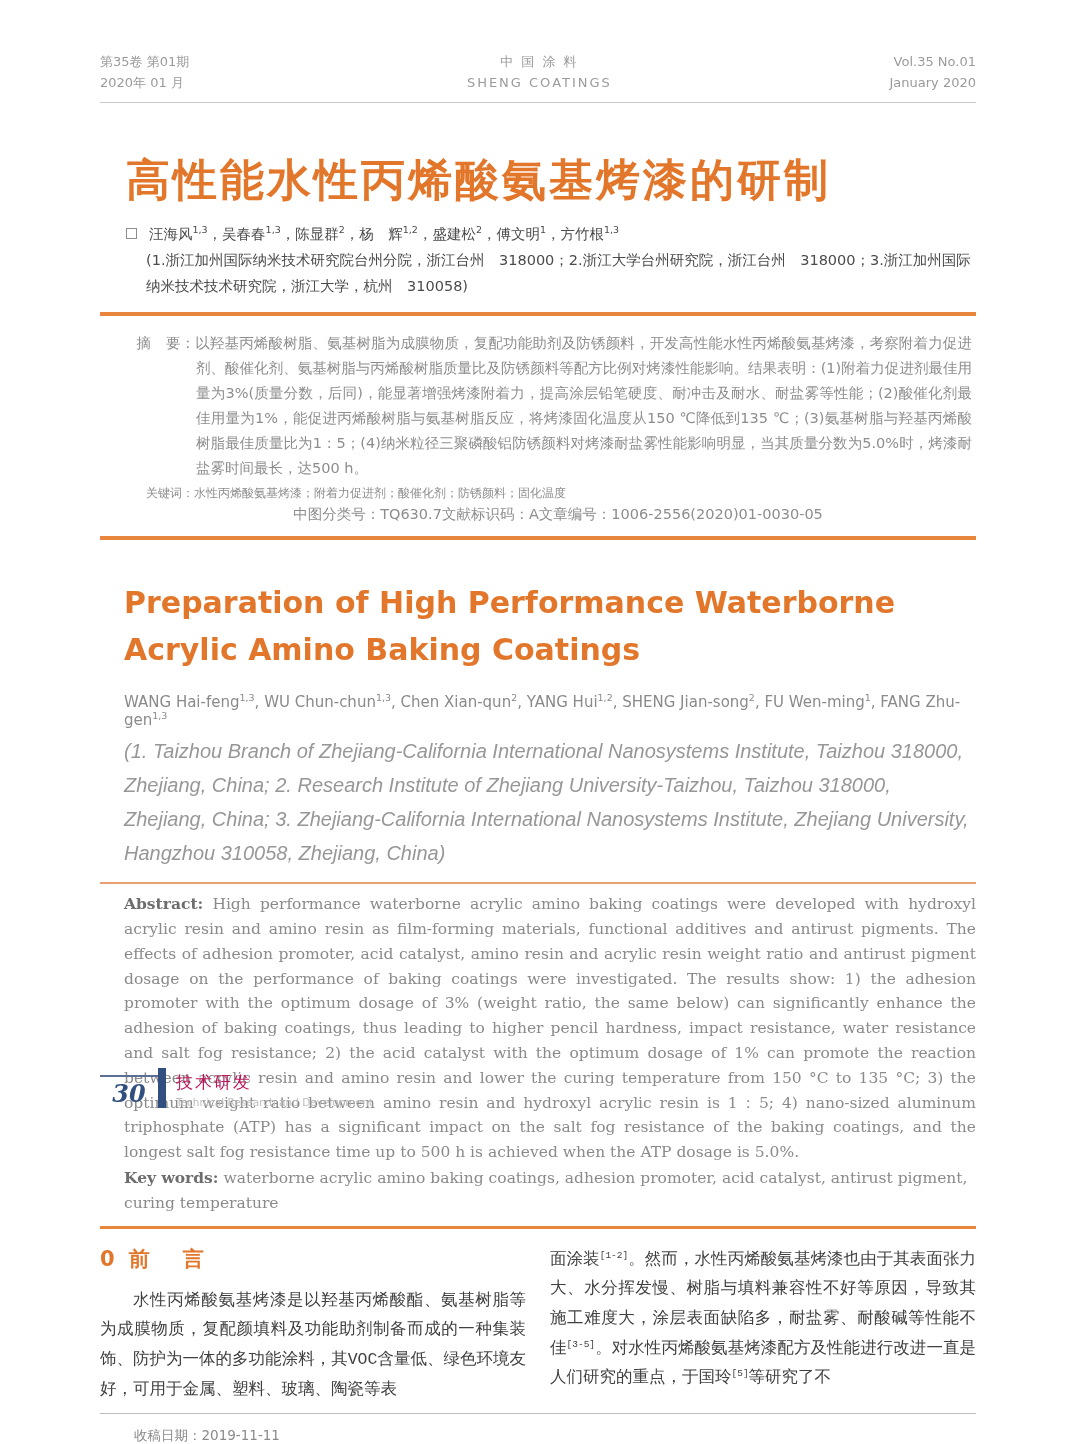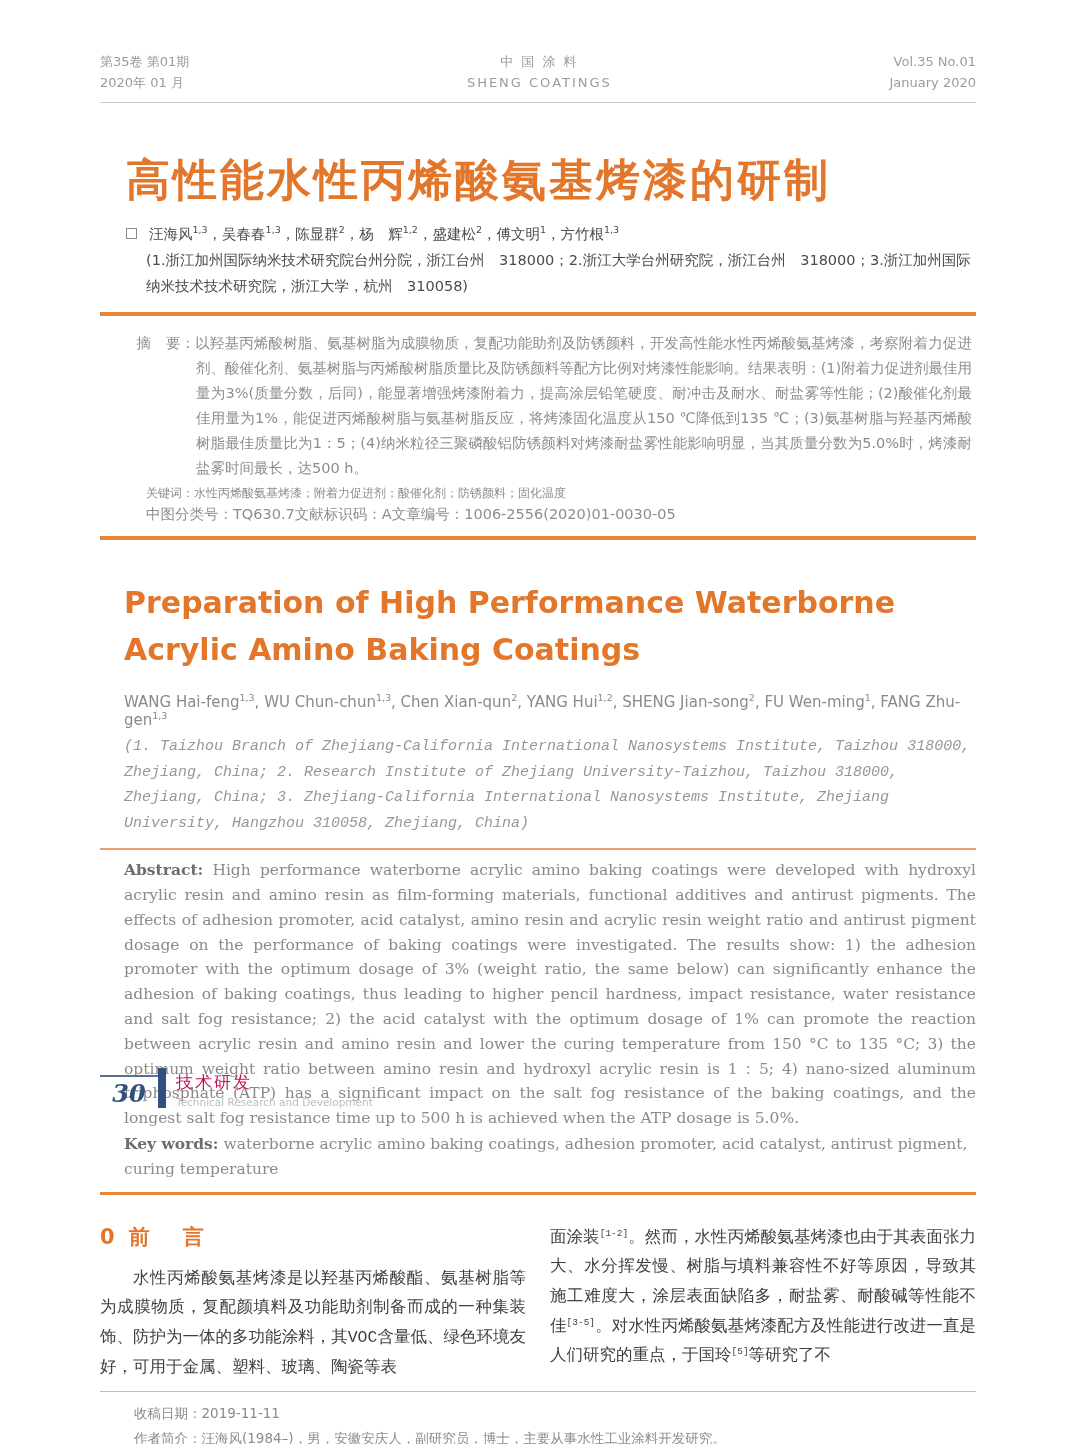--- a/index.html
+++ b/index.html
@@ -25,39 +25,39 @@
   .affil-cn { margin-top:4px; padding-left:46px; font-size:14.5px; color:#4a4a4a; line-height:1.75; }
 
   .orule { border:none; border-top:4px solid #e8863d; margin-top:13px; }
   .orule2 { border:none; border-top:3px solid #e8863d; }
 
   
   .abs-cn { margin-top:15px; padding-left:96px; padding-right:4px; text-indent:-4.1em;
     font-size:14.5px; color:#8d8d8d; line-height:1.72; text-align:justify; }
   .kw-cn { margin-top:2px; padding-left:46px; font-size:12px; color:#8d8d8d; line-height:1.72; }
   .clc-row { margin-top:2px; padding-left:46px; padding-right:6px; display:flex;
-    justify-content:flex-start; font-size:14.5px; color:#8d8d8d; }
+    justify-content:center; font-size:14.5px; color:#8d8d8d; }
   .rule-after-clc { margin-top:12px; }
 
   
   .title-en { margin-top:40px; padding-left:24px; font-size:30px; font-weight:bold;
     color:#e2772b; line-height:1.55; }
   .authors-en { margin-top:20px; padding-left:24px; font-size:15px; color:#8a8a8a; }
-  .affil-en { margin-top:5px; padding-left:24px; font-size:15px; color:#979797;
-    font-family:Liberation Mono, monospace; font-style:italic; line-height:1.7; }
+  .affil-en { margin-top:5px; padding-left:24px; font-size:20px; color:#979797;
+    font-family:Liberation Sans, sans-serif; font-style:italic; line-height:1.7; }
   .rule-above-abs { margin-top:12px; border-top:2px solid #e8a071; }
   .abs-en { margin-top:8px; padding-left:24px; font-size:15.5px; color:#8a8a8a; line-height:1.6;
     text-align:justify; font-family:"DejaVu Serif","Liberation Serif",serif; }
   .abs-en b, .kw-en b { color:#6d6d6d; }
   .kw-en { margin-top:1px; padding-left:24px; font-size:15.5px; color:#8a8a8a; line-height:1.6;
     font-family:"DejaVu Serif","Liberation Serif",serif; }
   .rule-after-kw { margin-top:10px; }
 
   
-  .cols { margin-top:28px; display:flex; gap:24px; }
+  .cols { margin-top:16px; display:flex; gap:24px; }
   .col { flex:1; }
   .sec-head { color:#e2772b; font-weight:bold; font-size:21px; letter-spacing:6px; margin-bottom:13px; }
   .sec-head .num { margin-right:14px; letter-spacing:0; }
   .body-p { font-size:16.5px; color:#3f3f3f; line-height:1.8; text-align:justify;font-family:Liberation Mono, monospace; }
   .indent { text-indent:2em; }
   .body-p sup { color:#3f3f3f; }
 
   .fn-rule { border:none; border-top:1px solid #bdbdbd; margin-top:9px; }
   .footnotes { margin-top:9px; padding-left:34px; font-size:13.5px; color:#8b8b8b; line-height:1.85; }
 

